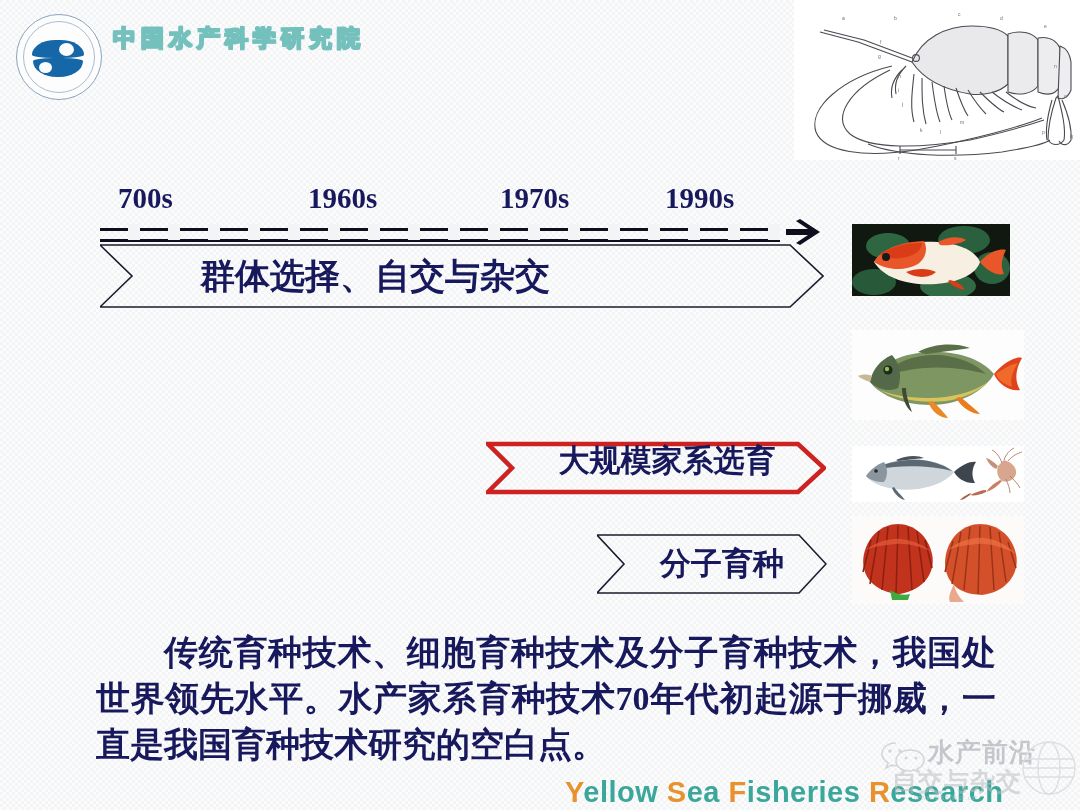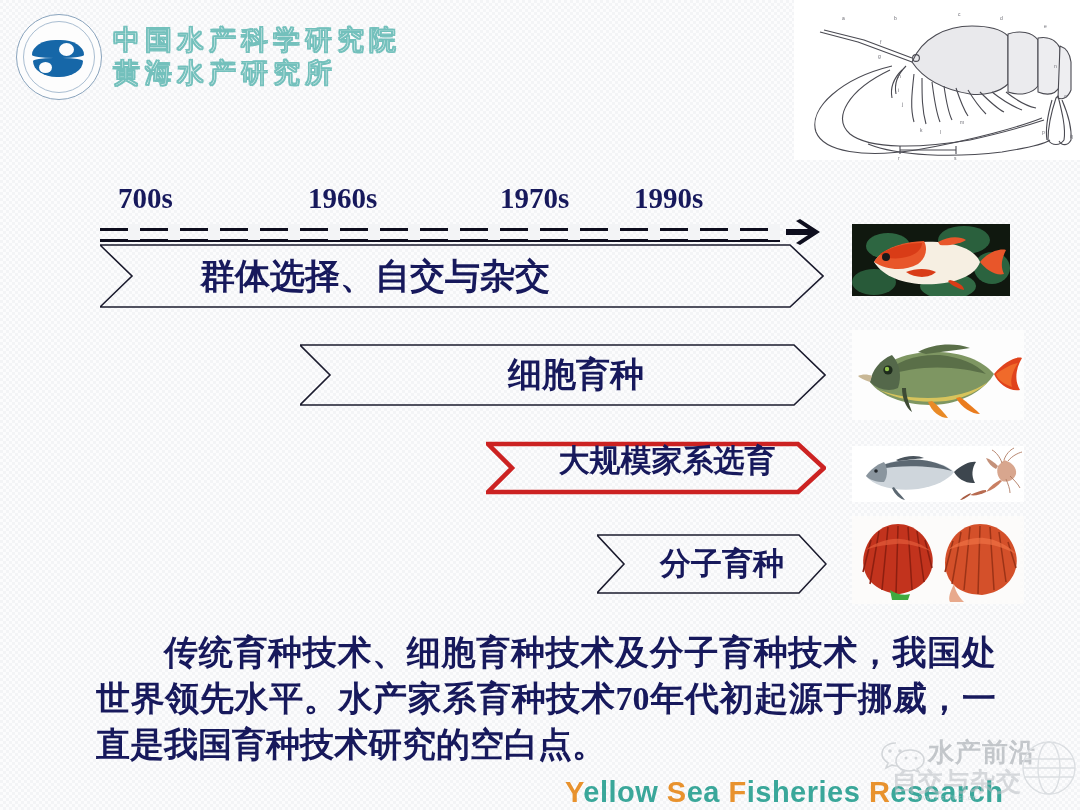--- a/index.html
+++ b/index.html
@@ -77,22 +77,22 @@
     background: #fbfcfd;
   }
 
   #institute-names {
     position: absolute;
     left: 113px;
     top: 24px;
     line-height: 1.22;
   }
   .inst-line {
-    font-size: 27px;
-    font-weight: normal;
+    font-size: 23px;
+    font-weight: bold;
     letter-spacing: 5px;
     color: #e9f2f2;
     -webkit-text-stroke: 1.3px #73c0bc;
     text-shadow:
       -1px -1px 0 #73c0bc, 1px -1px 0 #73c0bc,
       -1px  1px 0 #73c0bc, 1px  1px 0 #73c0bc;
     white-space: nowrap;
   }
 
   
@@ -289,21 +289,20 @@
     <div class="ring-outer"></div>
     <div class="ring-inner"></div>
     <div class="wave-top"></div>
     <div class="wave-bot"></div>
     <div class="wave-eye"></div>
     <div class="wave-eye2"></div>
   </div>
 
   <div id="institute-names">
     <div class="inst-line">中国水产科学研究院</div>
-    <div class="inst-line">黄海水产研究所</div>
   </div>
 
   <div id="shrimp-figure">
     <svg width="286" height="160" viewBox="0 0 286 160">
       <g fill="none" stroke="#4a4a52" stroke-width="1.1" stroke-linejoin="round">
 
         <path d="M118 62 C128 38 152 26 178 26 C196 26 208 30 214 36 L214 84
                  C206 92 190 96 176 94 C152 90 130 80 118 62 Z" fill="#e9e9ec"></path>
 
         <path d="M214 34 C226 30 238 32 244 40 L244 86 C238 94 226 96 214 92 Z" fill="#ebebee"></path>
@@ -361,21 +360,21 @@
         <text x="104" y="160">r</text>
         <text x="160" y="160">s</text>
       </g>
     </svg>
   </div>
 
   <div id="timeline-labels">
     <span class="year-label" style="left:18px">700s</span>
     <span class="year-label" style="left:208px">1960s</span>
     <span class="year-label" style="left:400px">1970s</span>
-    <span class="year-label" style="left:534px">1990s</span>
+    <span class="year-label" style="left:565px">1990s</span>
   </div>
 
   <div id="timeline-axis">
     <div class="dash-row"></div>
     <div class="dash-mask"></div>
     <div class="arrow-head">
       <svg width="40" height="26" viewBox="0 0 40 26">
         <path d="M0 6 L22 6 L10 -2 L14 -4 L34 9 L14 22 L10 20 L22 12 L0 12 Z" fill="#0e0e1e" transform="translate(0,4)"></path>
       </svg>
     </div>
@@ -383,28 +382,20 @@
 
   <div class="chevron" id="chevron-1">
     <div class="chev-shape">
       <svg width="724" height="64" viewBox="0 0 724 64" preserveAspectRatio="none">
         <polygon points="0,1 690,1 723,32 690,63 0,63 32,32" fill="none" stroke="#1b1b2e" stroke-width="1.6"></polygon>
       </svg>
     </div>
     <div class="chev-text">群体选择、自交与杂交</div>
   </div>
 
-  <div class="chevron" id="chevron-2">
-    <div class="chev-shape">
-      <svg width="526" height="62" viewBox="0 0 526 62" preserveAspectRatio="none">
-        <polygon points="0,1 494,1 525,31 494,61 0,61 30,31" fill="none" stroke="#1b1b2e" stroke-width="1.6"></polygon>
-      </svg>
-    </div>
-    <div class="chev-text">细胞育种</div>
-  </div>
 
   <div class="chevron" id="chevron-3">
     <div class="chev-shape">
       <svg width="340" height="54" viewBox="0 0 340 54" preserveAspectRatio="none">
         <polygon points="2,3 312,3 338,27 312,51 2,51 26,27" fill="none" stroke="#cc2222" stroke-width="4.5"></polygon>
       </svg>
     </div>
     <div class="chev-text">大规模家系选育</div>
   </div>
 

